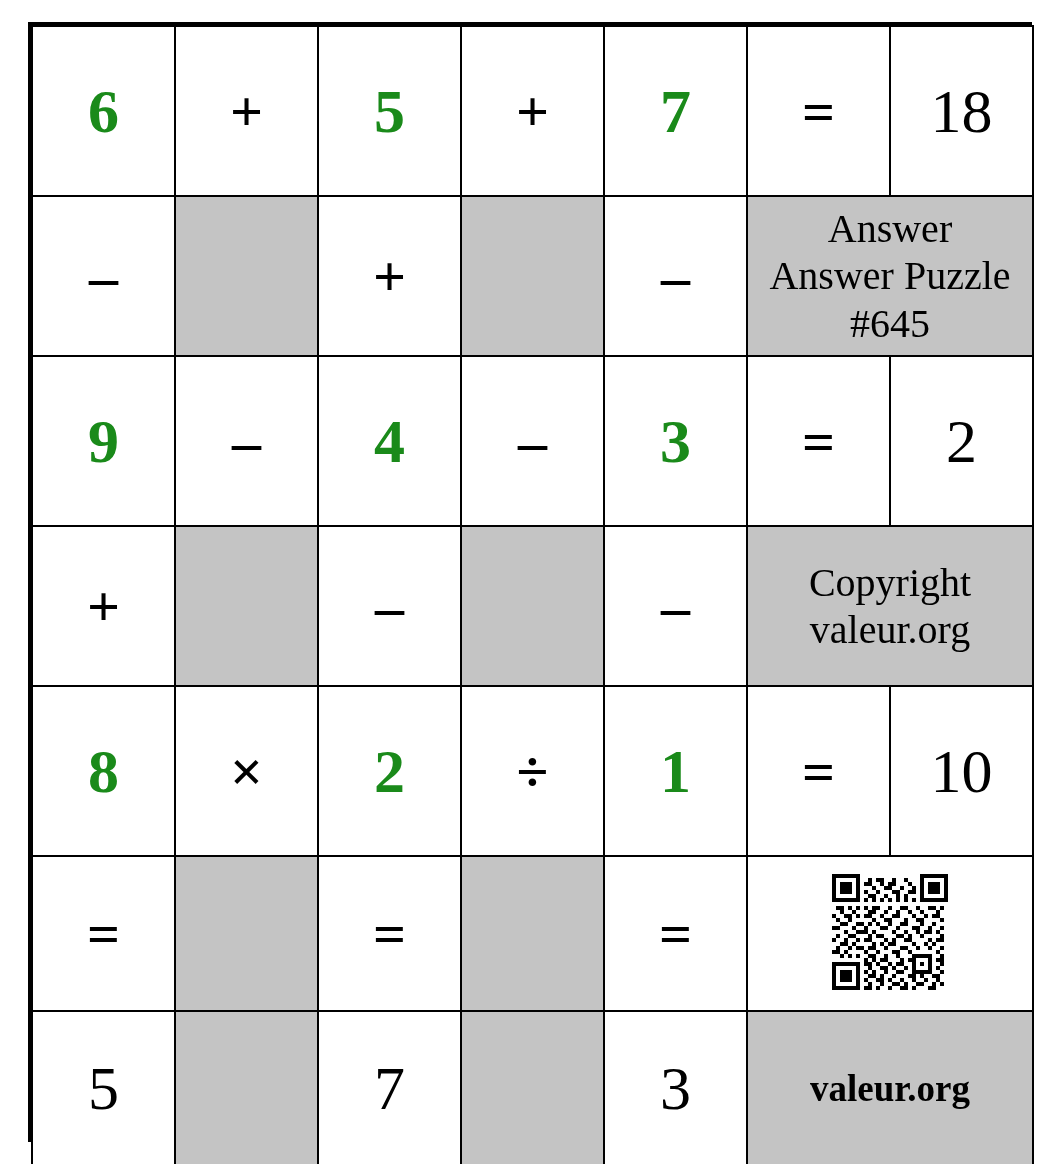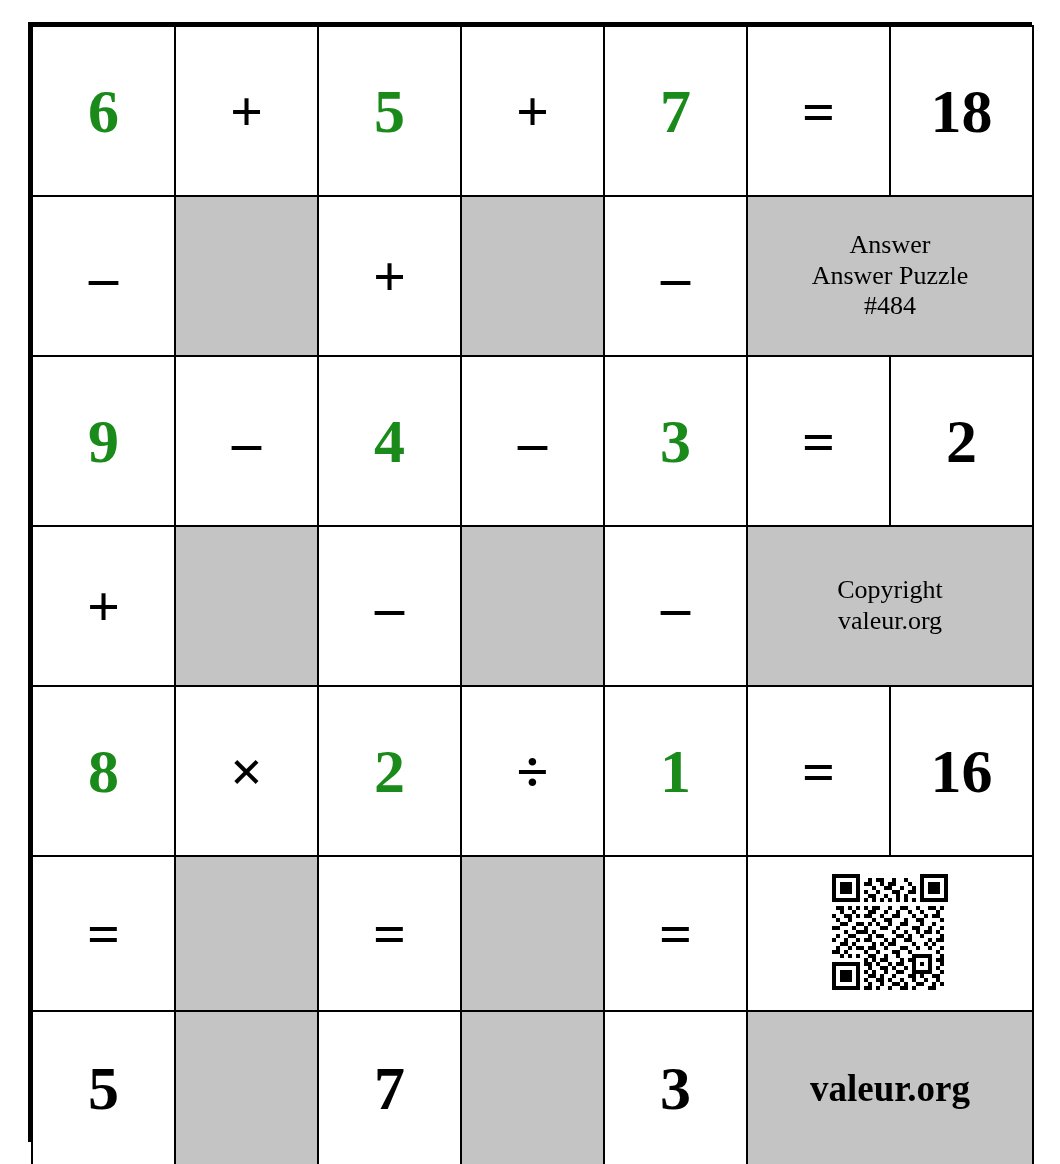--- a/index.html
+++ b/index.html
@@ -51,41 +51,41 @@
   tr.qr-row { height: 155px; }
   tr.last-row { height: 155px; }
 
   .num-green {
     color: #1a8a1a;
     font-weight: bold;
     font-size: 62px;
   }
   .num-black {
     color: #000000;
-    font-weight: bold;
+    font-weight: normal;
     font-size: 62px;
   }
   .op {
     color: #000000;
     font-weight: bold;
     font-size: 58px;
     font-family: "Liberation Sans", sans-serif;
   }
   .eqsign {
     color: #000000;
     font-weight: bold;
     font-size: 58px;
     font-family: "Liberation Sans", sans-serif;
   }
   .shaded {
     background: #c4c4c4 !important;
   }
   .info-cell {
     background: #c4c4c4 !important;
-    font-size: 26px;
+    font-size: 40px;
     line-height: 1.18;
     color: #000000;
     padding: 4px 4px !important;
   }
   .brand-cell {
     background: #c4c4c4 !important;
     font-size: 37px;
     font-weight: bold;
     color: #000000;
   }
@@ -129,21 +129,21 @@
 
       <tr class="op-row">
         <td class="op">–</td>
         <td class="shaded blank"></td>
         <td class="op">+</td>
         <td class="shaded blank"></td>
         <td class="op">–</td>
         <td class="info-cell" colspan="2">
           <div>Answer</div>
           <div>Answer Puzzle</div>
-          <div>#484</div>
+          <div>#645</div>
         </td>
       </tr>
 
       <tr class="eq-row">
         <td class="num-green">9</td>
         <td class="op">–</td>
         <td class="num-green">4</td>
         <td class="op">–</td>
         <td class="num-green">3</td>
         <td class="eqsign">=</td>
@@ -162,21 +162,21 @@
         </td>
       </tr>
 
       <tr class="eq-row">
         <td class="num-green">8</td>
         <td class="op">×</td>
         <td class="num-green">2</td>
         <td class="op">÷</td>
         <td class="num-green">1</td>
         <td class="eqsign">=</td>
-        <td class="num-black">16</td>
+        <td class="num-black">10</td>
       </tr>
 
       <tr class="qr-row">
         <td class="eqsign">=</td>
         <td class="shaded blank"></td>
         <td class="eqsign">=</td>
         <td class="shaded blank"></td>
         <td class="eqsign">=</td>
         <td class="qr-cell" colspan="2">
           <span class="qr-box">

